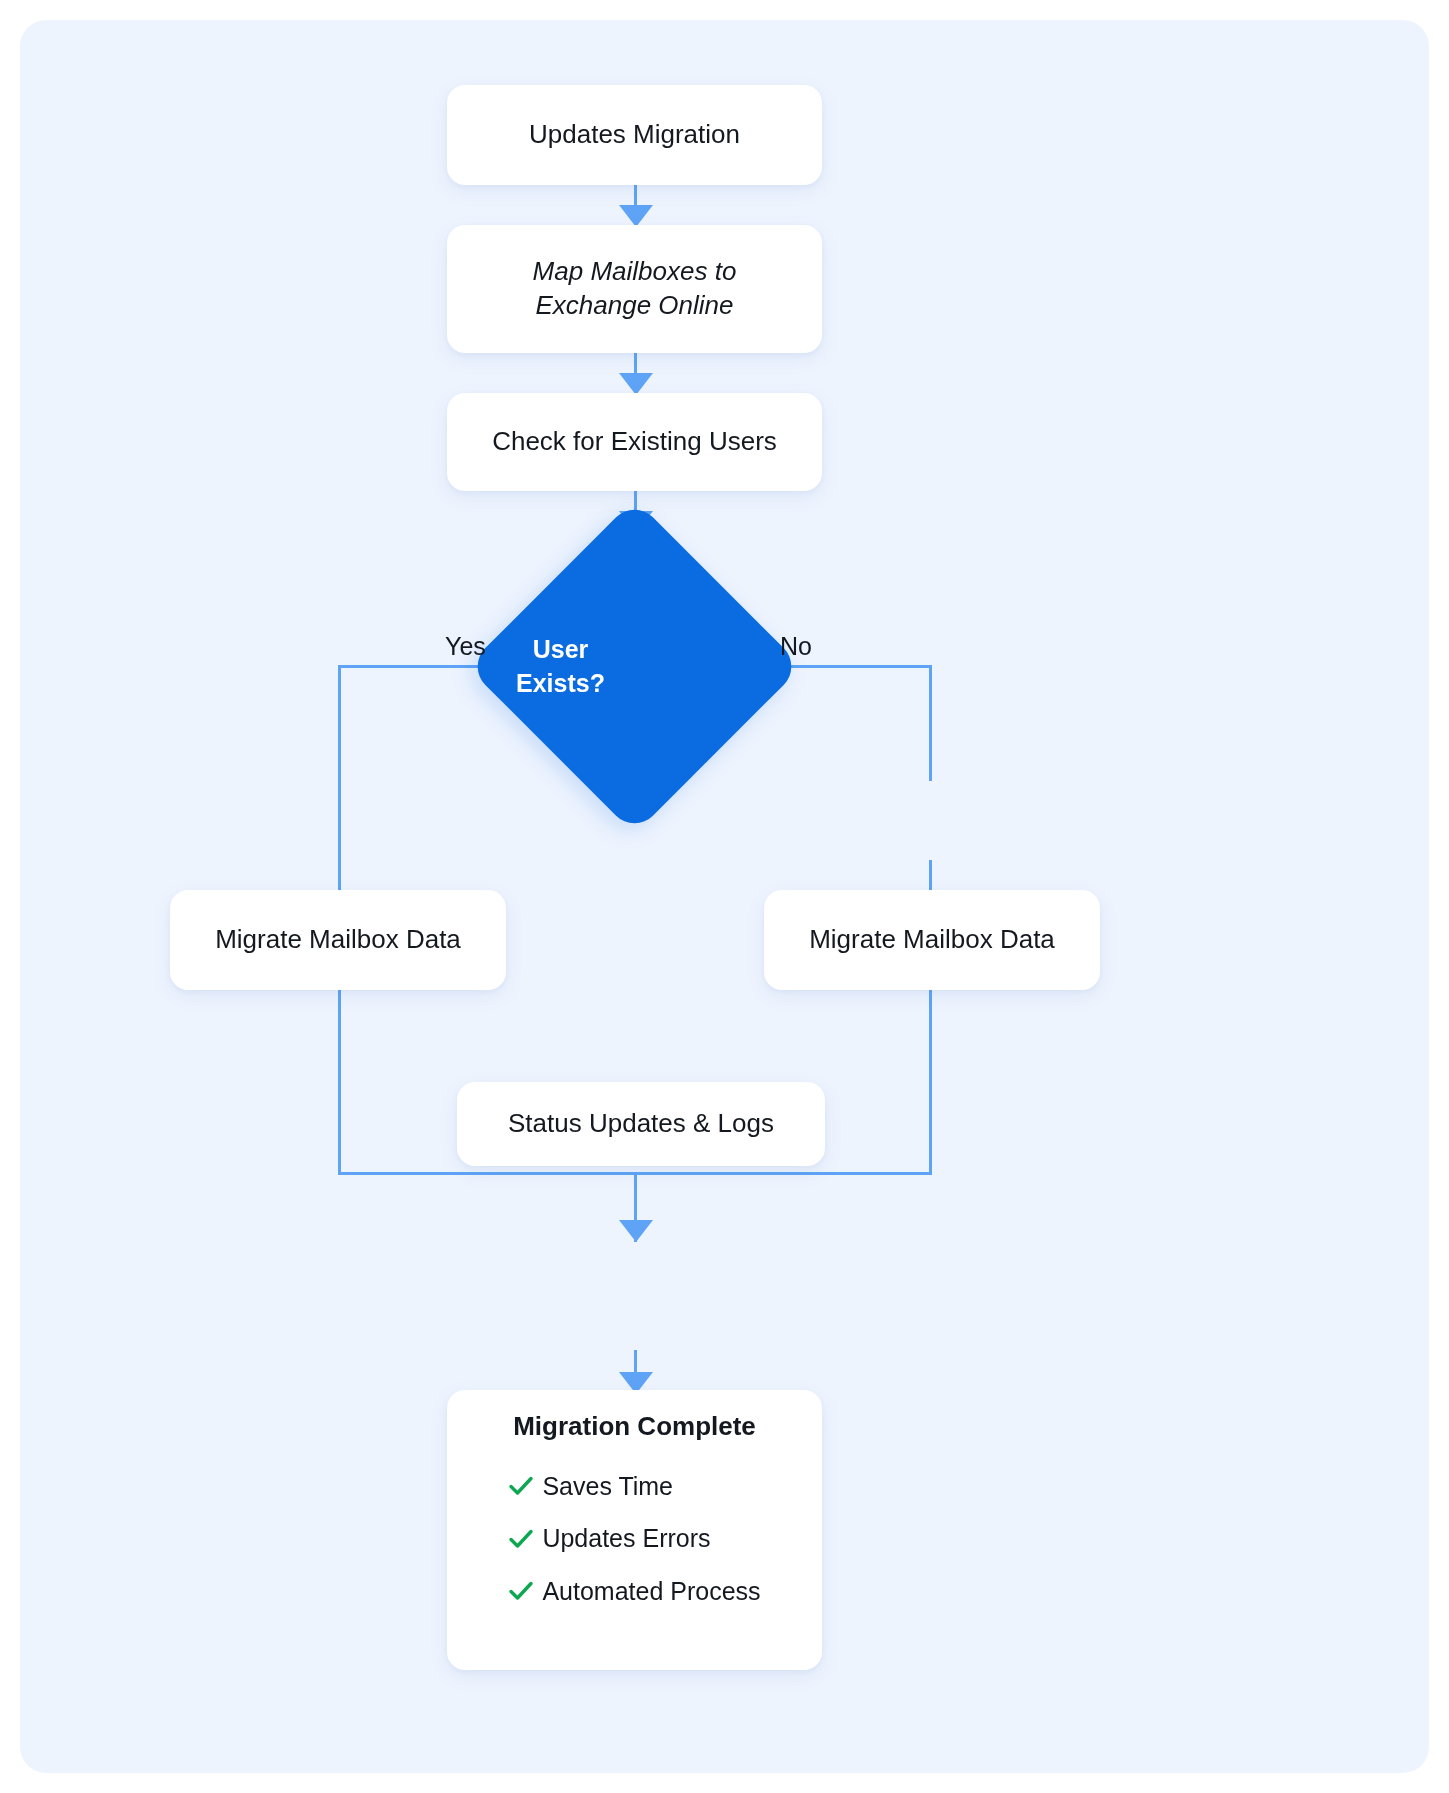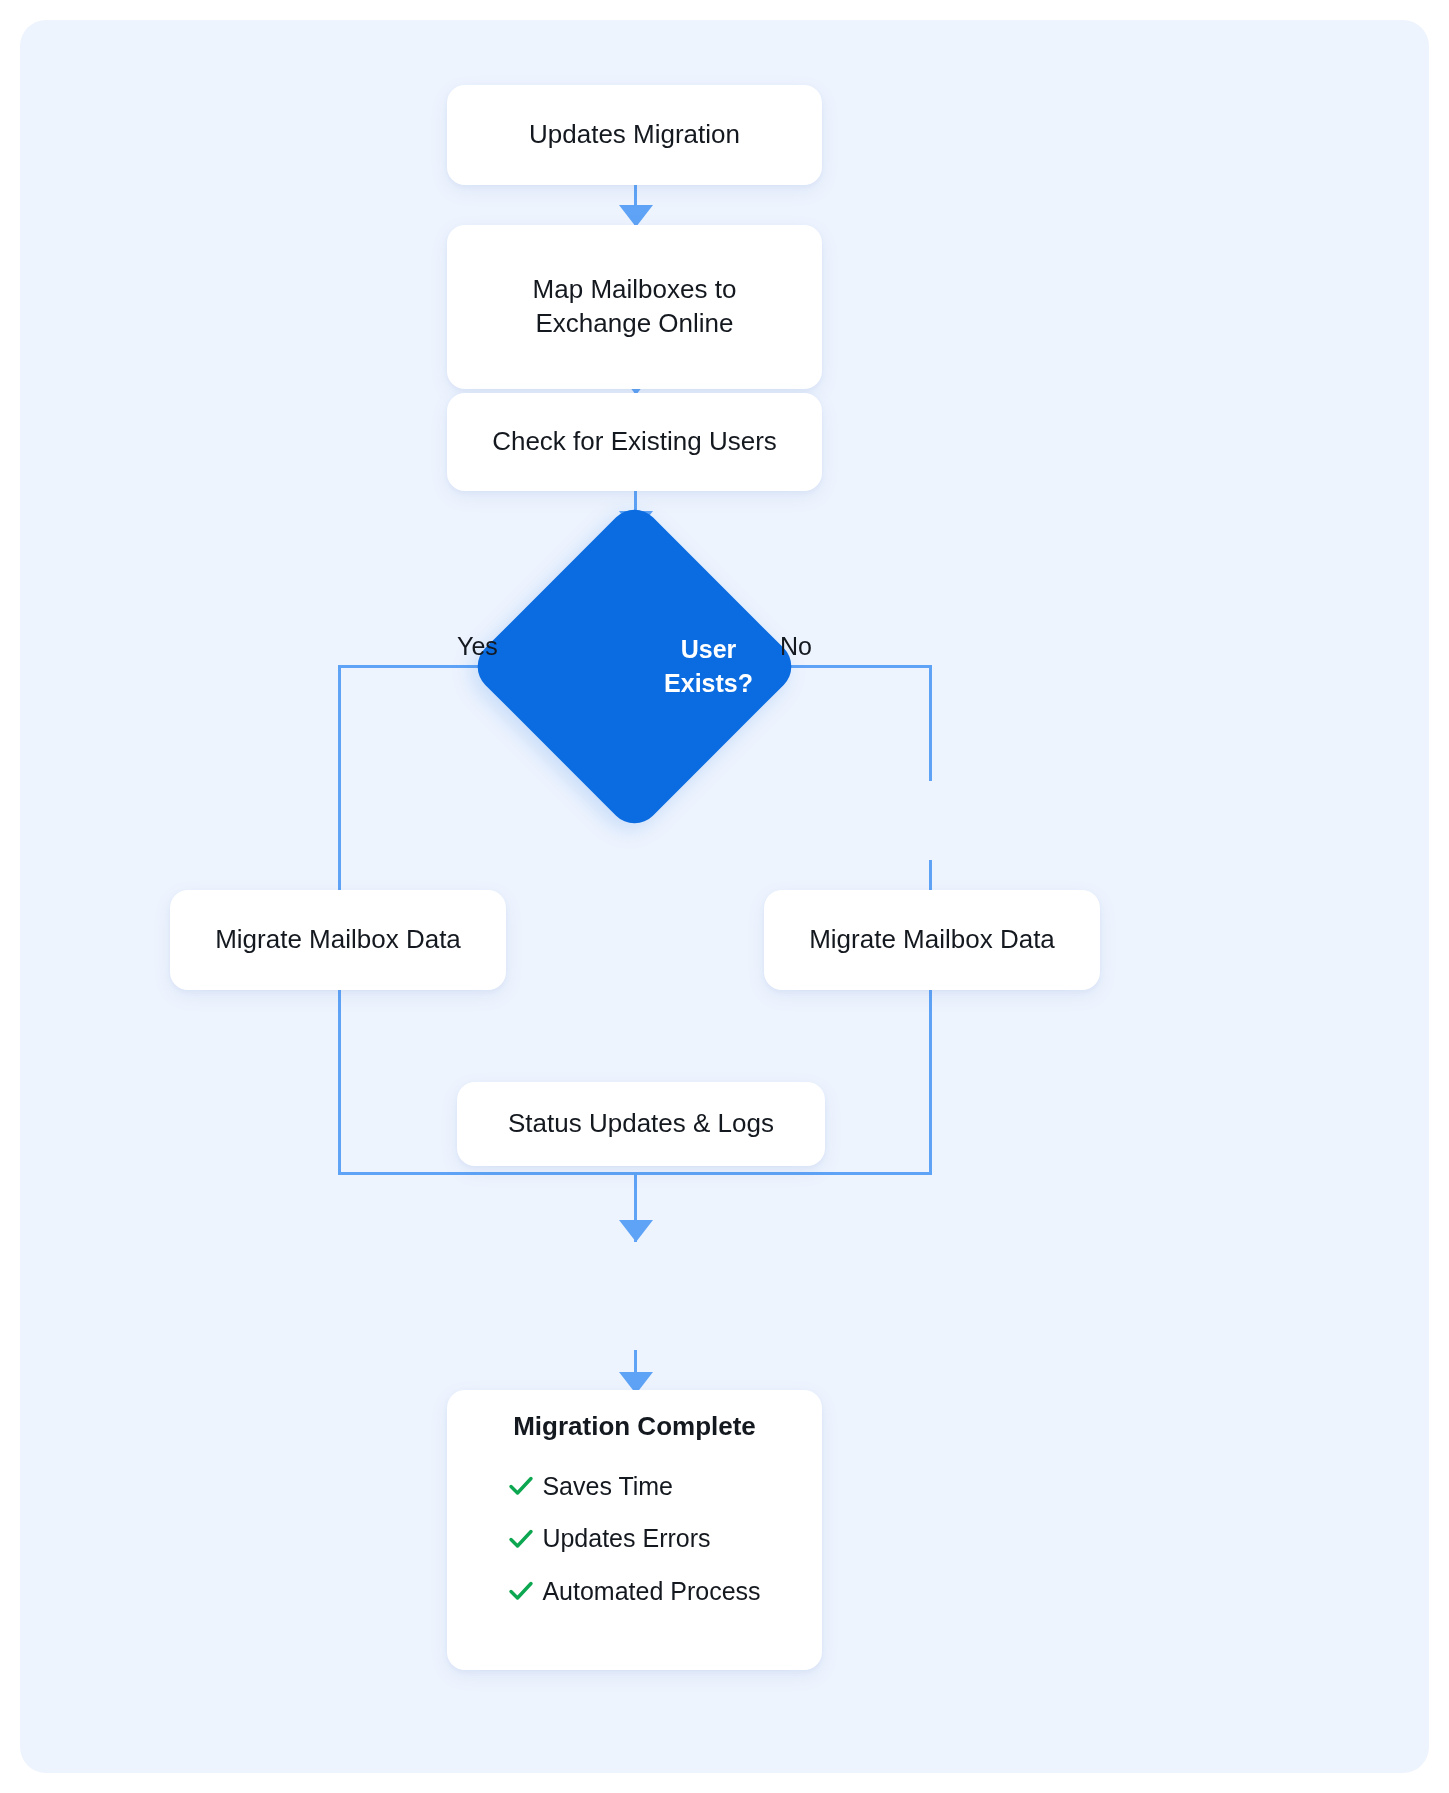--- a/index.html
+++ b/index.html
@@ -55,21 +55,21 @@
   .node .label {
     white-space: pre-line;
   }
 
   
   .diamond {
     position: absolute;
     z-index: 3;
     display: flex;
     align-items: center;
-    justify-content: flex-end;
+    justify-content: flex-start;
   }
   .diamond .shape {
     position: absolute;
     left: 0;
     top: 0;
     width: 100%;
     height: 100%;
     background: #0a6ce0;
     border-radius: 26px;
     transform: rotate(45deg);
@@ -172,28 +172,28 @@
     <div class="edge-line edge-v" style="left:909px; top:970px; height:184px;"></div>
 
     <div class="edge-line edge-h" style="left:318px; top:1152px; width:594px;"></div>
 
     <div class="edge-line edge-v" style="left:614px; top:1152px; height:70px;"></div>
     <div class="arrowhead" style="left:599px; top:1200px;"></div>
 
     <div class="edge-line edge-v" style="left:614px; top:1330px; height:46px;"></div>
     <div class="arrowhead" style="left:599px; top:1352px;"></div>
 
-    <div class="branch-label" style="left:437px; top:612px;">Yes</div>
+    <div class="branch-label" style="left:425px; top:612px;">Yes</div>
     <div class="branch-label" style="left:760px; top:612px;">No</div>
 
     <div class="node" style="left:427px; top:65px; width:375px; height:100px;">
       <span class="label">Updates  Migration</span>
     </div>
 
-    <div class="node" style="left:427px; top:205px; width:375px; height:164px;">
+    <div class="node" style="left:427px; top:205px; width:375px; height:128px;font-style:italic;">
       <span class="label">Map Mailboxes to
 Exchange Online</span>
     </div>
 
     <div class="node" style="left:427px; top:373px; width:375px; height:98px;">
       <span class="label">Check for Existing Users</span>
     </div>
 
     <div class="diamond" style="left:496px; top:528px; width:237px; height:237px;">
       <div class="shape"></div>

